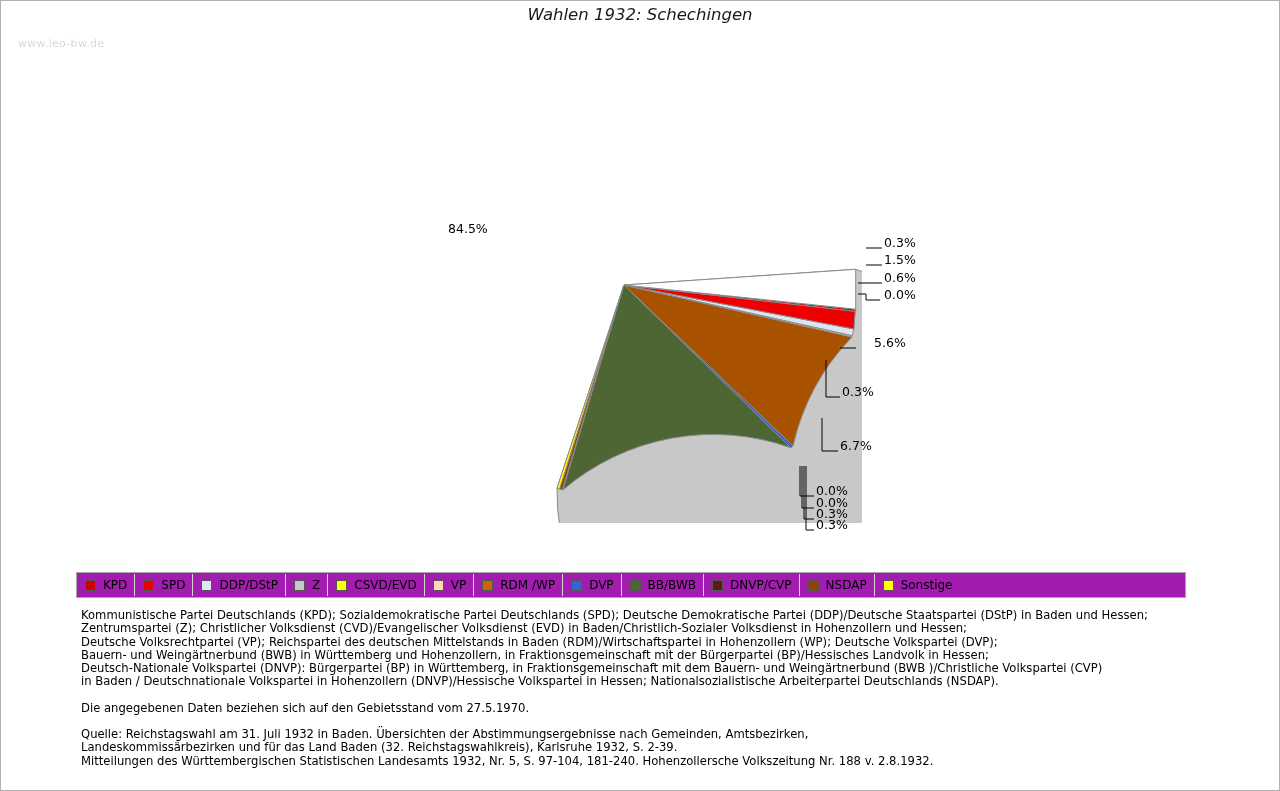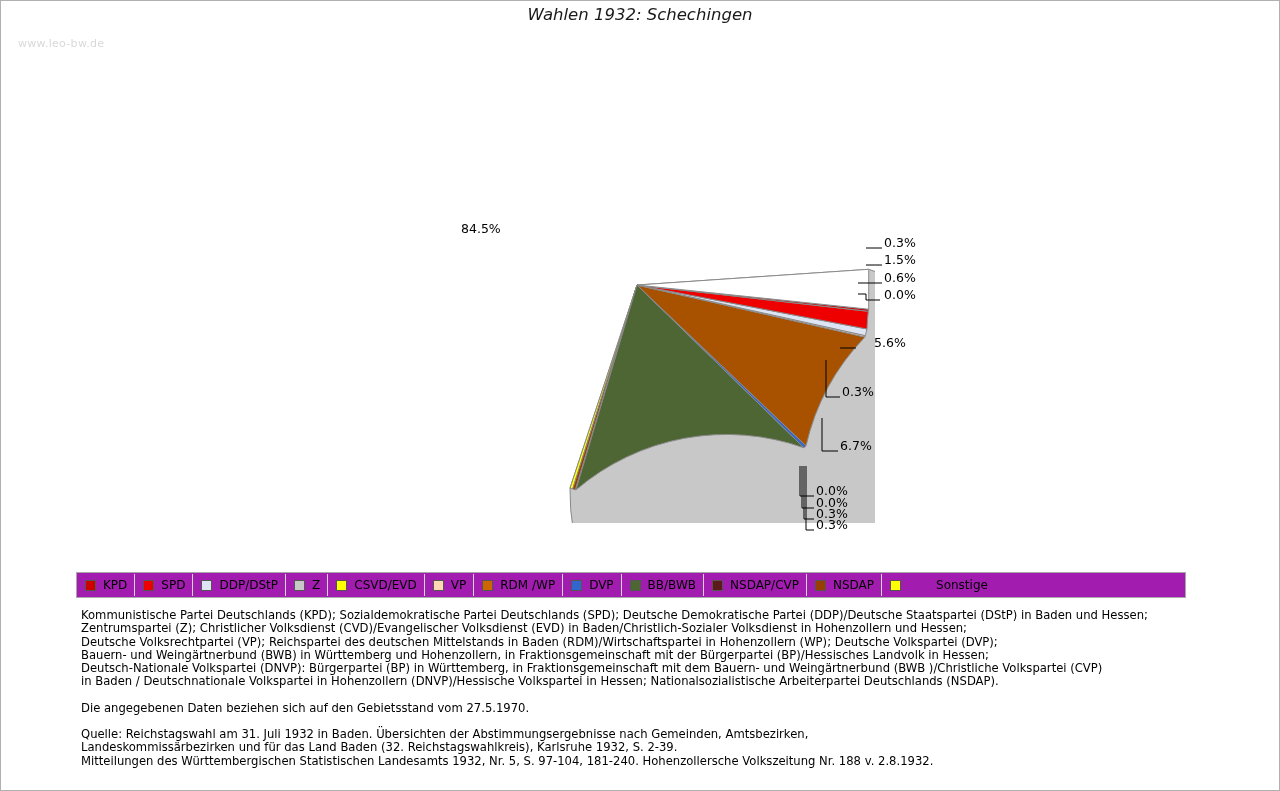--- a/index.html
+++ b/index.html
@@ -18,40 +18,40 @@
   #watermark{
     position:absolute;left:18px;top:5px;
     font-size:11px;color:#d9d9d9;letter-spacing:.3px;margin-top:32px;
   }
   #title{
     position:absolute;left:0;top:5px;width:1280px;
     text-align:center;font-size:16.5px;color:#1a1a1a;font-style:italic;
   }
   
   #pie-wrap{
-    position:absolute;left:399px;top:47px;width:476px;height:476px;
+    position:absolute;left:386px;top:47px;width:476px;height:476px;
   }
   #pie-svg{display:block;}
   
   .pct{
     position:absolute;font-size:12.5px;color:#000;white-space:nowrap;
   }
   
   #legend{
     position:absolute;left:76px;top:572px;width:1108px;height:24px;
     border:1px solid #a8a8a8;background:#a21caf;
     display:flex;align-items:center;
   }
   .legend-item{
     display:flex;align-items:center;height:22px;
     padding:0 7px 0 8px;
     border-right:1px solid #d6d6d6;
     box-sizing:border-box;
   }
-  .legend-item:last-child{border-right:none;gap:28px;}
+  .legend-item:last-child{border-right:none;}
   .swatch{
     width:11px;height:11px;margin-right:7px;
     border:1px solid #555;box-sizing:border-box;flex:none;
   }
   .legend-label{font-size:12px;color:#000;white-space:nowrap;}
   
   #notes{
     position:absolute;left:81px;top:609px;width:1140px;
     font-size:11.6px;line-height:13.3px;color:#000;
   }
@@ -168,21 +168,21 @@
   <div class="legend-item">
     <span class="swatch" style="background:#3366cc"></span>
     <span class="legend-label">DVP</span>
   </div>
   <div class="legend-item">
     <span class="swatch" style="background:#4d6633"></span>
     <span class="legend-label">BB/BWB</span>
   </div>
   <div class="legend-item">
     <span class="swatch" style="background:#5c1a1a"></span>
-    <span class="legend-label">NSDAP/CVP</span>
+    <span class="legend-label">DNVP/CVP</span>
   </div>
   <div class="legend-item">
     <span class="swatch" style="background:#993d00"></span>
     <span class="legend-label">NSDAP</span>
   </div>
   <div class="legend-item">
     <span class="swatch" style="background:#ffff00"></span>
     <span class="legend-label">Sonstige</span>
   </div>
 </div>

